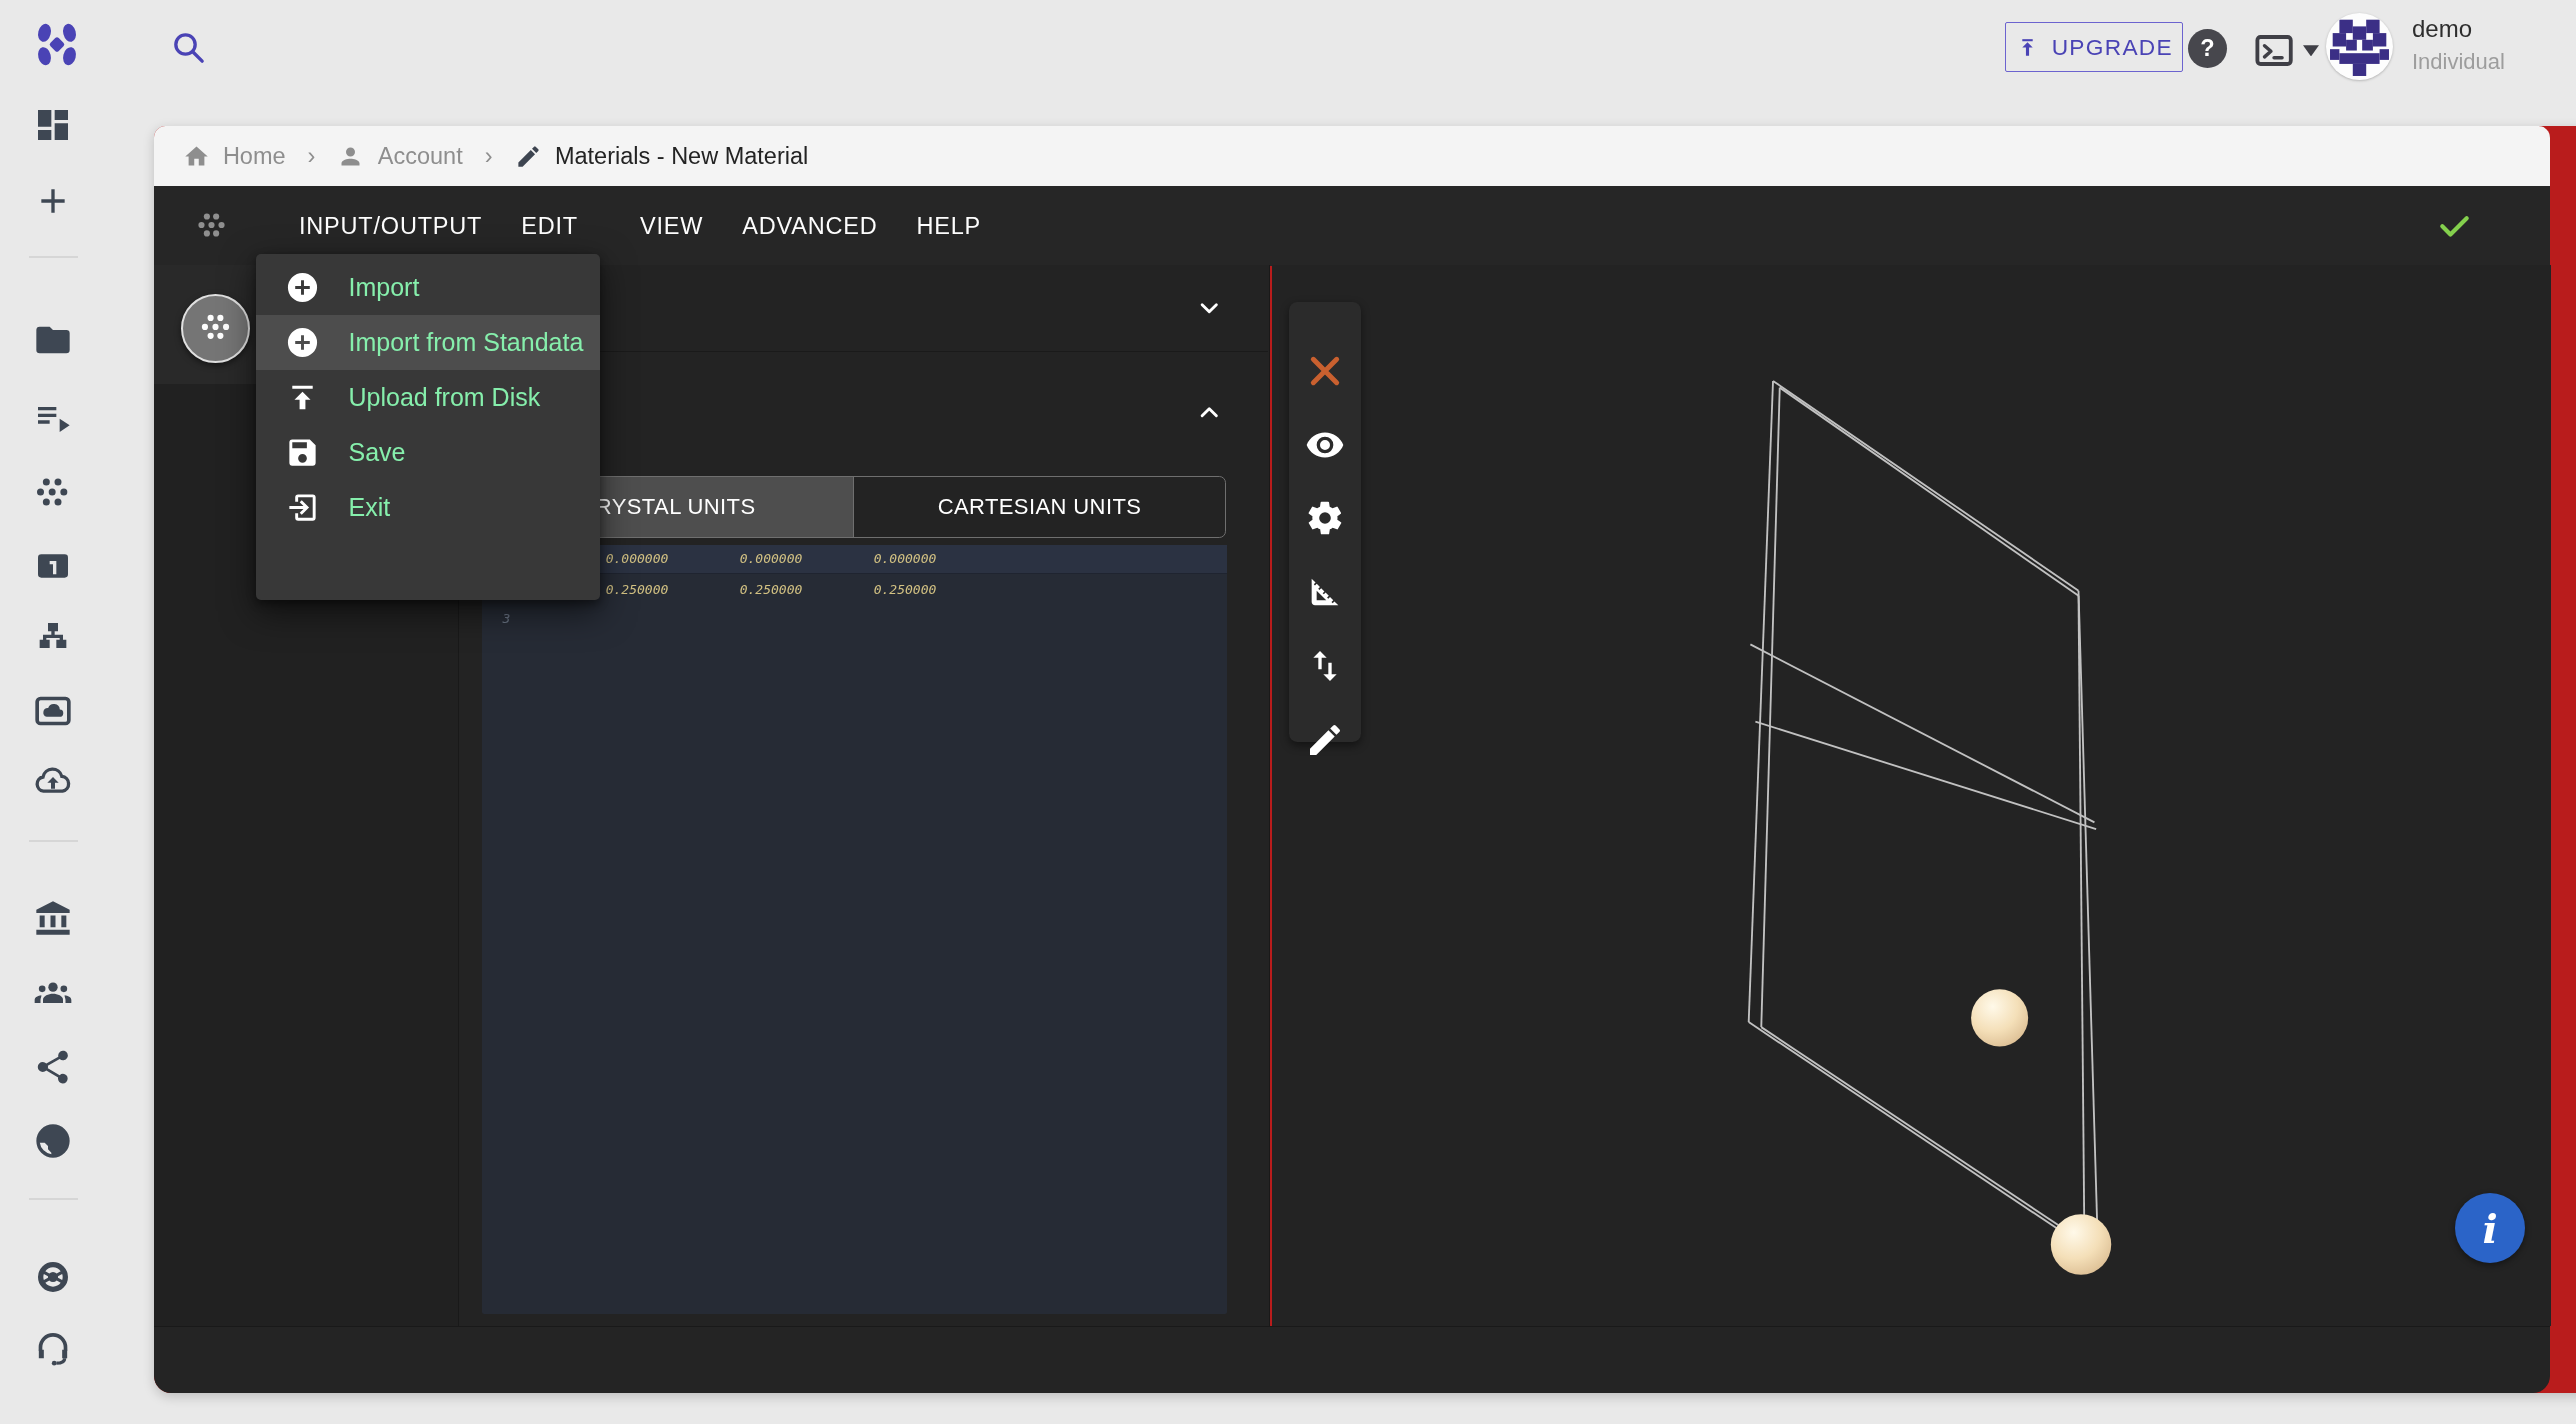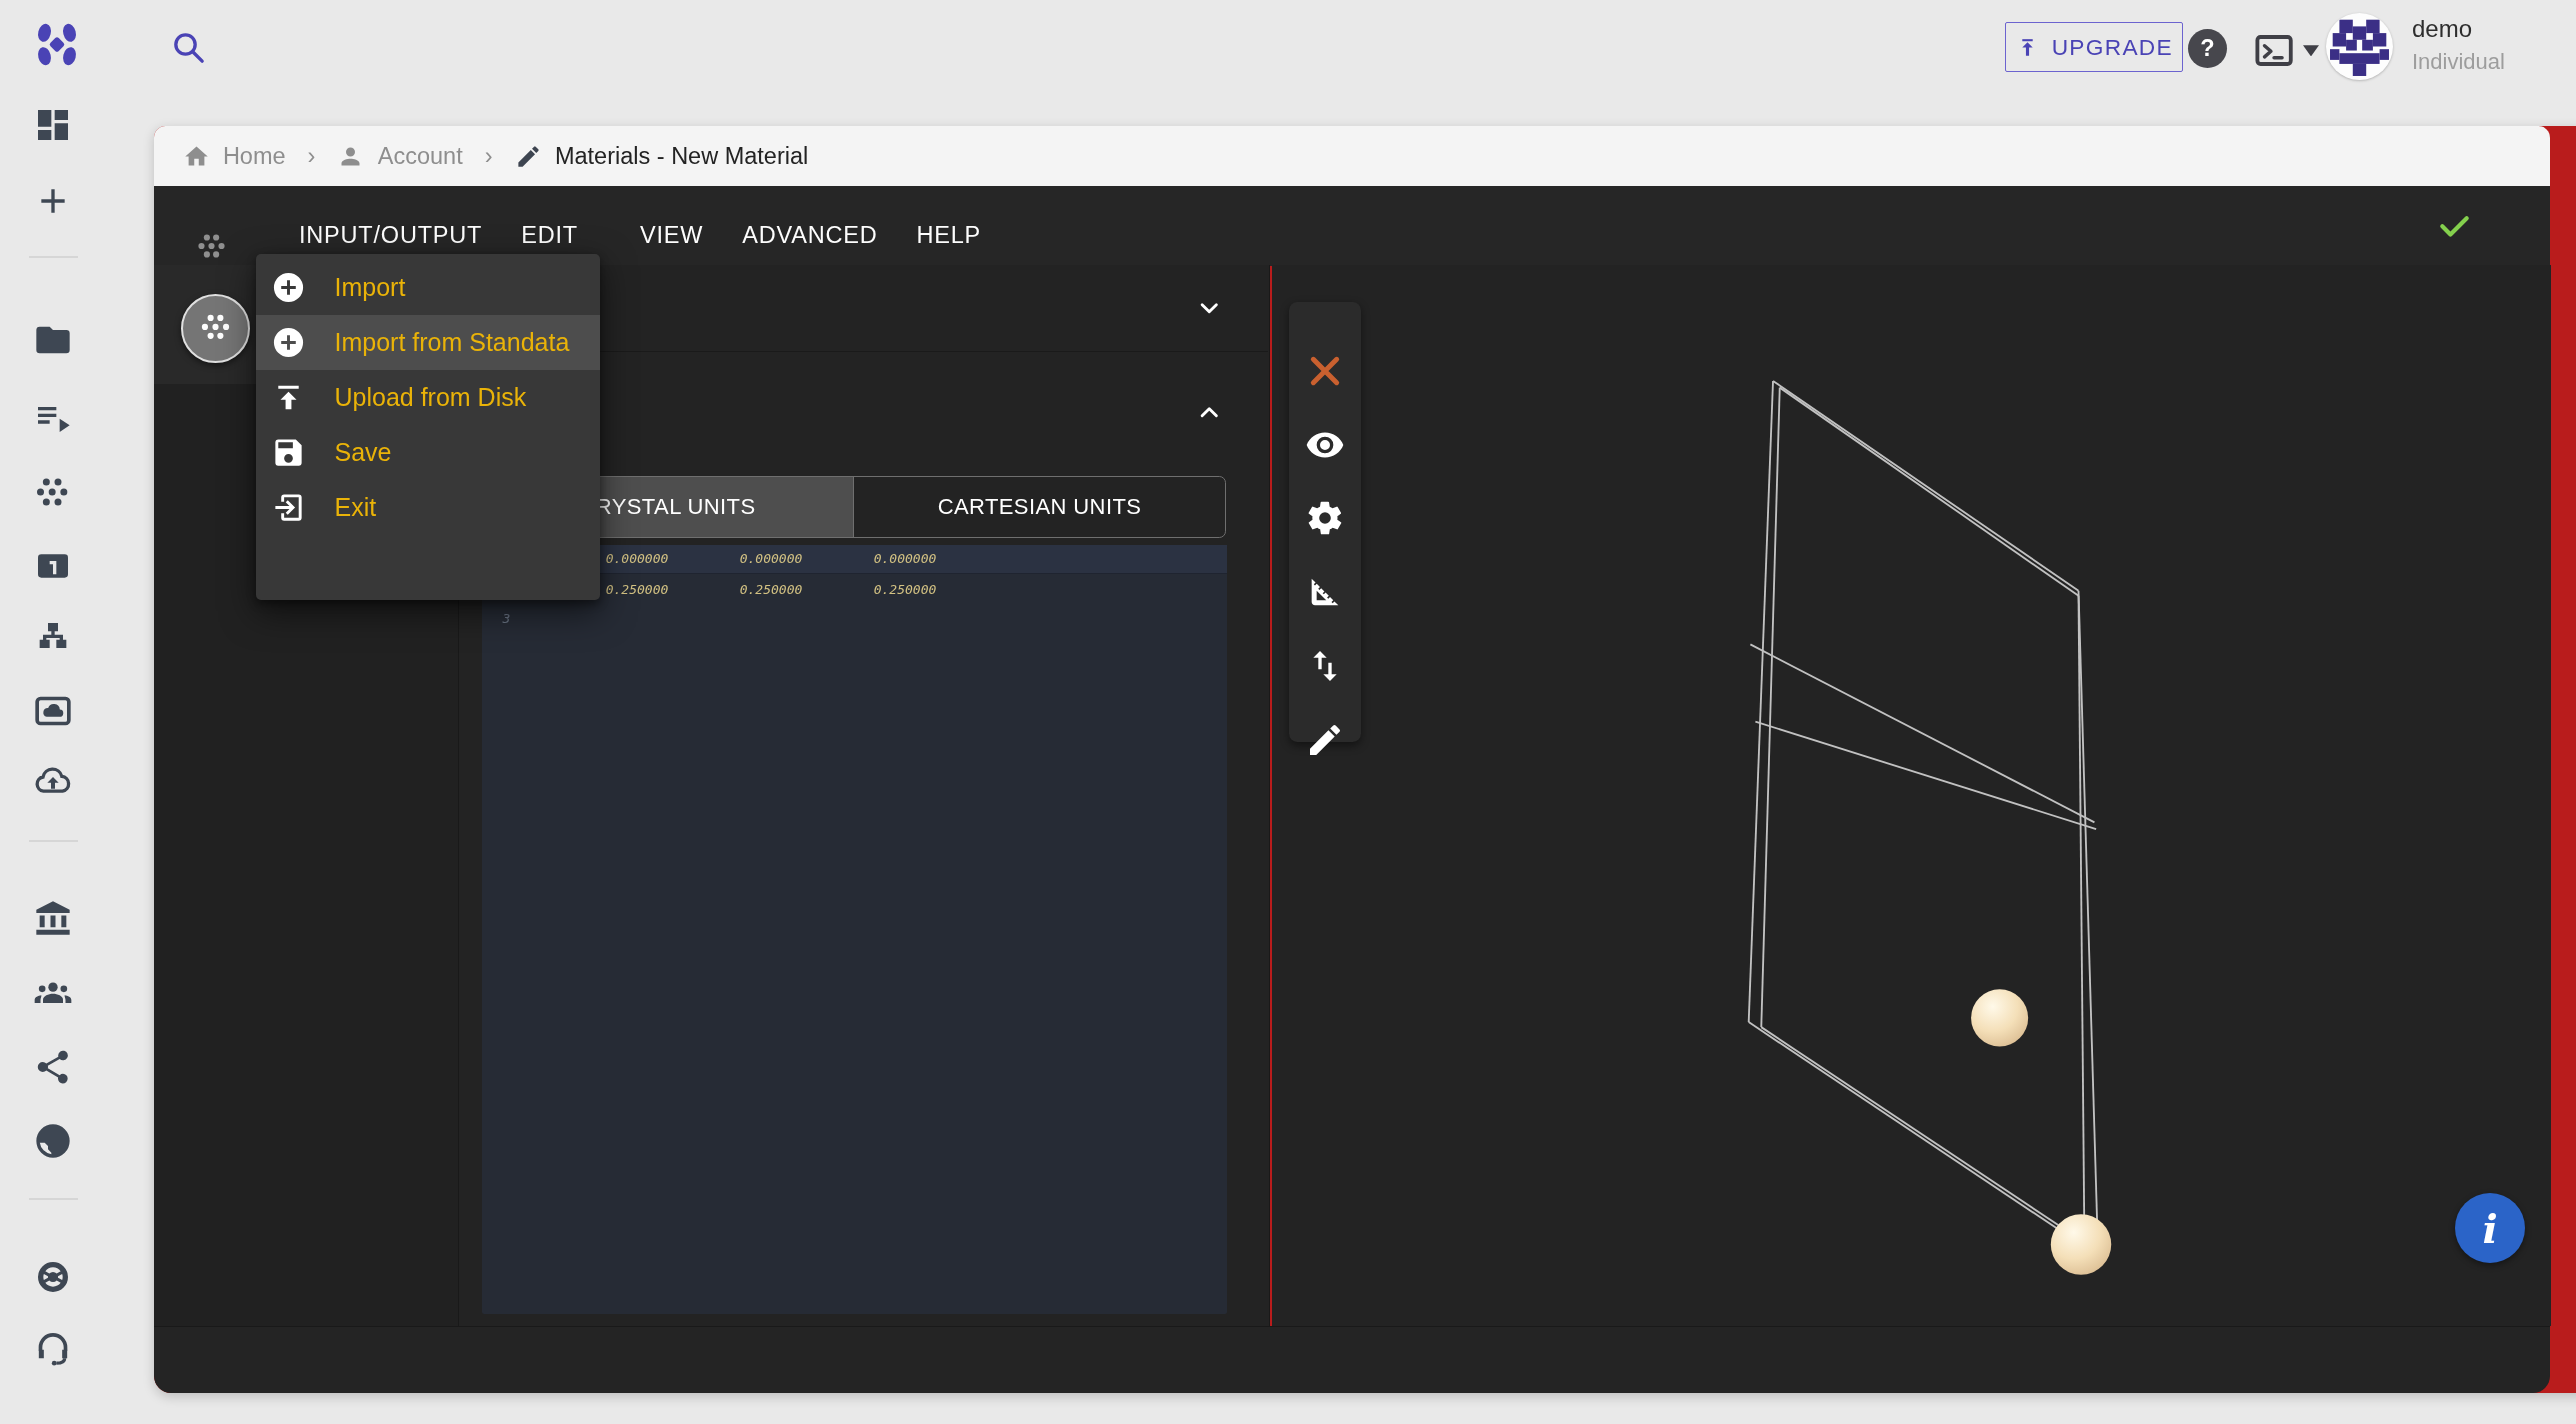--- a/index.html
+++ b/index.html
@@ -31,21 +31,21 @@
   
   .container { left:154px; top:126px; width:2552px; height:1267px; background:#b91c1c;
     border-radius:11.7px 11.7px 17px 17px; box-shadow:0 3.4px 11.7px rgba(0,0,0,.18); }
 
   .breadcrumb { left:0; top:0; width:2396px; height:60px; background:#f4f4f4; border-radius:11.7px 11.7px 0 0;
     display:flex; align-items:center; padding-left:28.5px; font-size:23.5px; color:#8e8e8e; }
   .crumb { display:flex; align-items:center; gap:13.4px; cursor:pointer; }
   .crumb-sep { margin:0 22px; }
   .crumb-current { color:#232323; font-weight:500; cursor:default; }
 
-  .menubar { left:0; top:60px; width:2396px; height:80px; background:#262626; display:flex; align-items:flex-end; }
+  .menubar { left:0; top:60px; width:2396px; height:80px; background:#262626; display:flex; align-items:center; }
   .menubar-logo { margin-left:39px; width:37px; height:37px; }
   .menu-item { color:#fdfdfd; font-size:23.5px; font-weight:500; letter-spacing:0.8px; padding:17px 0; cursor:pointer; }
   .mi-0 { margin-left:69px; } .mi-1 { margin-left:39px; } .mi-2 { margin-left:62px; }
   .mi-3 { margin-left:39px; } .mi-4 { margin-left:39px; }
   .menubar-check { position:absolute; right:76px; top:20px; width:39px; height:39px; }
 
   .body-area { left:0; top:139px; width:2396px; height:1061px; }
   .footer { left:0; top:1200px; width:2396px; height:67px; background:#242424; border-top:1.7px solid #191919;
     border-radius:0 0 17px 17px; }
 
@@ -83,21 +83,21 @@
   .vtoolbar { left:17px; top:37px; width:72px; height:440px; background:#2b2b2b; border-radius:8.4px;
     box-shadow:0 3.4px 8.4px rgba(0,0,0,.45); }
   .vtool { position:absolute; left:16px; width:40px; height:40px; cursor:pointer; }
   .info-btn { left:1183px; top:928px; width:70px; height:70px; border-radius:50%; background:#2b64c8;
     color:#fff; display:flex; align-items:center; justify-content:center; font-family:"DejaVu Serif", serif;
     font-style:italic; font-weight:700; font-size:40px; box-shadow:0 2.5px 6.7px rgba(0,0,0,.4); cursor:pointer; }
 
   
   .io-menu { left:256px; top:254px; width:344px; height:346px; background:#383838; border-radius:5px;
     box-shadow:0 11.7px 34px rgba(0,0,0,.55), 0 3.4px 8.4px rgba(0,0,0,.4); z-index:50; padding-top:5.9px; }
-  .io-item { height:55px; display:flex; align-items:center; gap:28.5px; padding-left:15px; color:#eab308;
+  .io-item { height:55px; display:flex; align-items:center; gap:28.5px; padding-left:29px; color:#86efac;
     font-size:25px; cursor:pointer; }
   .io-item-hl { background:#4d4d4d; }
   .io-item svg { width:35px; height:35px; flex:none; }
 </style>
 </head>
 <body>
 
 <div class="abs topbar">
   <svg class="abs logo" viewBox="0 0 52 54">
     <g fill="#4a43b5">

